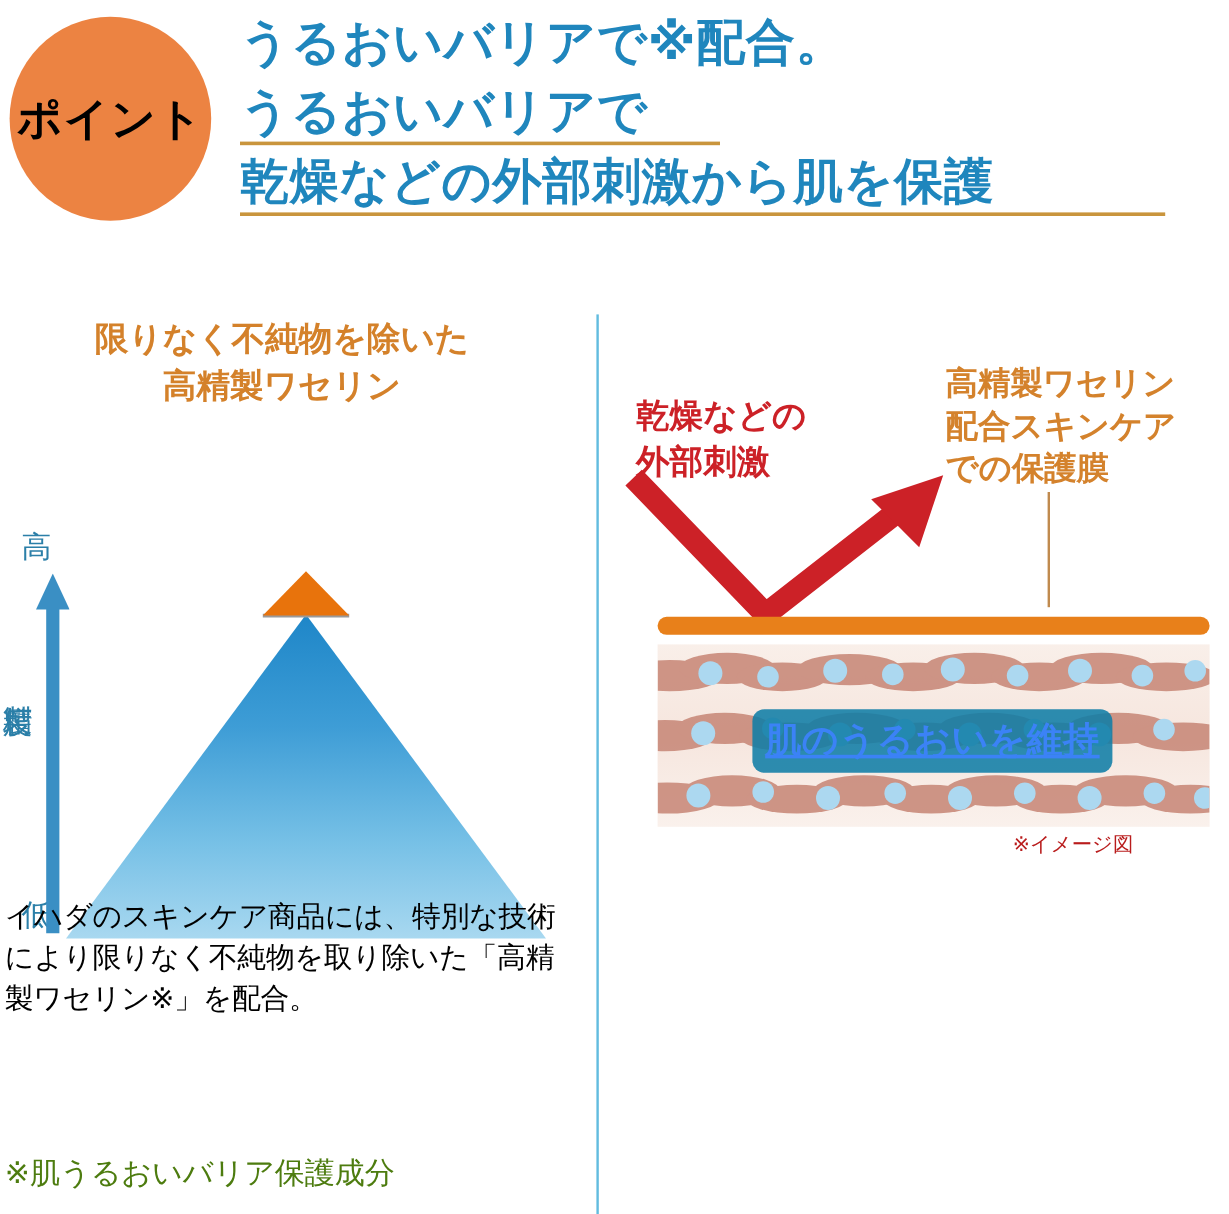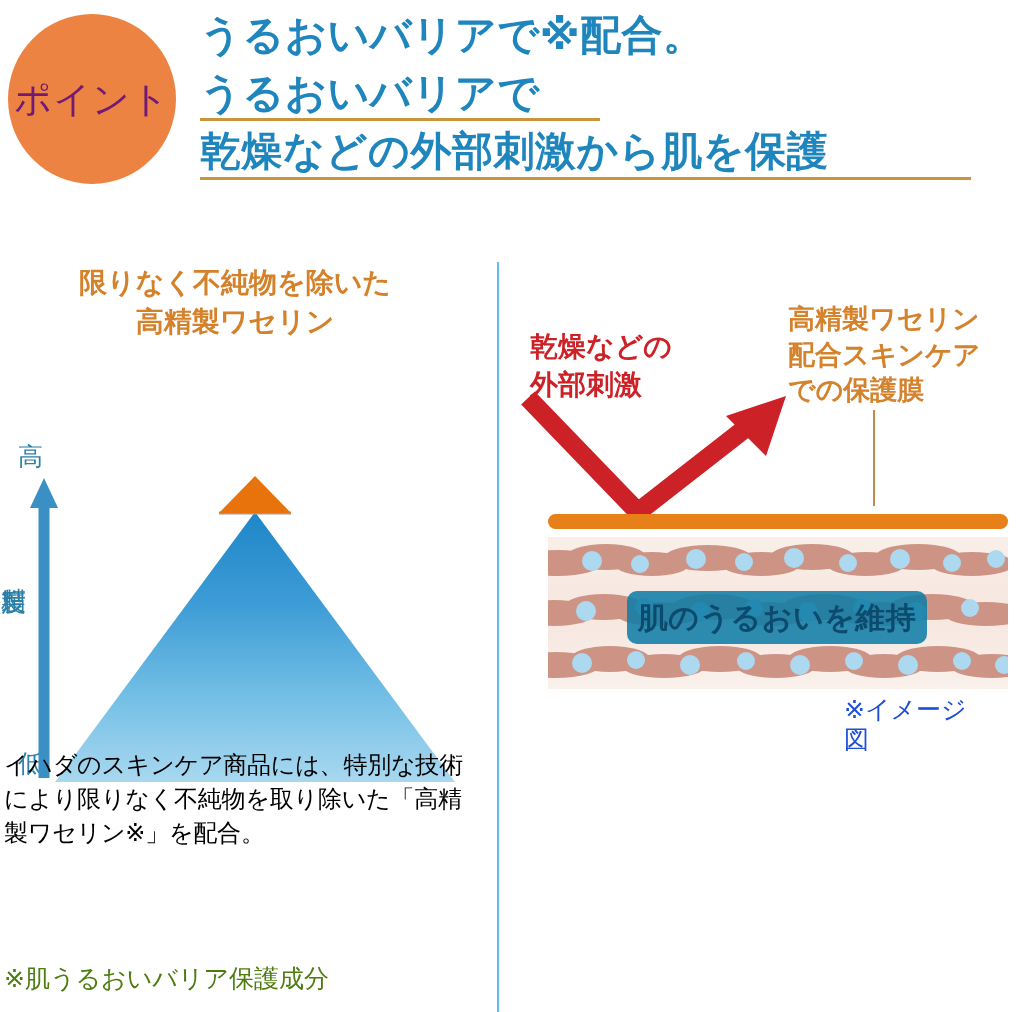--- a/index.html
+++ b/index.html
@@ -26,23 +26,23 @@
     position: absolute;
     left: 8px; top: 14px;
     width: 168px; height: 170px;
     border-radius: 50%;
     background: #ec8342;
     display: flex;
     align-items: center;
     justify-content: center;
   }
   #point-badge-label {
-    color: #701a75;
+    color: #000000;
     font-size: 37px;
-    font-weight: normal;
+    font-weight: bold;
     letter-spacing: 1px;
     line-height: 1;
   }
   #headline {
     position: absolute;
     left: 200px; top: 6px;
     width: 810px;
   }
   .headline-line {
     font-size: 41px;
@@ -199,31 +199,32 @@
     position: absolute;
     left: 127px; top: 341px;
     width: 300px; height: 53px;
     border-radius: 10px;
     background: rgba(16,125,166,0.88);
     display: flex;
     align-items: center;
     justify-content: center;
   }
   #moisture-badge-label {
-    color: #0c4a6e;
+    color: #3b82f6;
     font-size: 30px;
     font-weight: bold;
     line-height: 1;
     letter-spacing: 0.5px;
+    text-decoration: underline;
   }
   #image-note {
     position: absolute;
     left: 344px; top: 444px;
-    font-size: 25px;
-    color: #1d4ed8;
+    font-size: 17px;
+    color: #b91c1c;
     line-height: 1.2;
   }
   #right-body {
     position: absolute;
     left: 38px; top: 498px;
     width: 486px;
   }
 </style>
 </head>
 <body>

